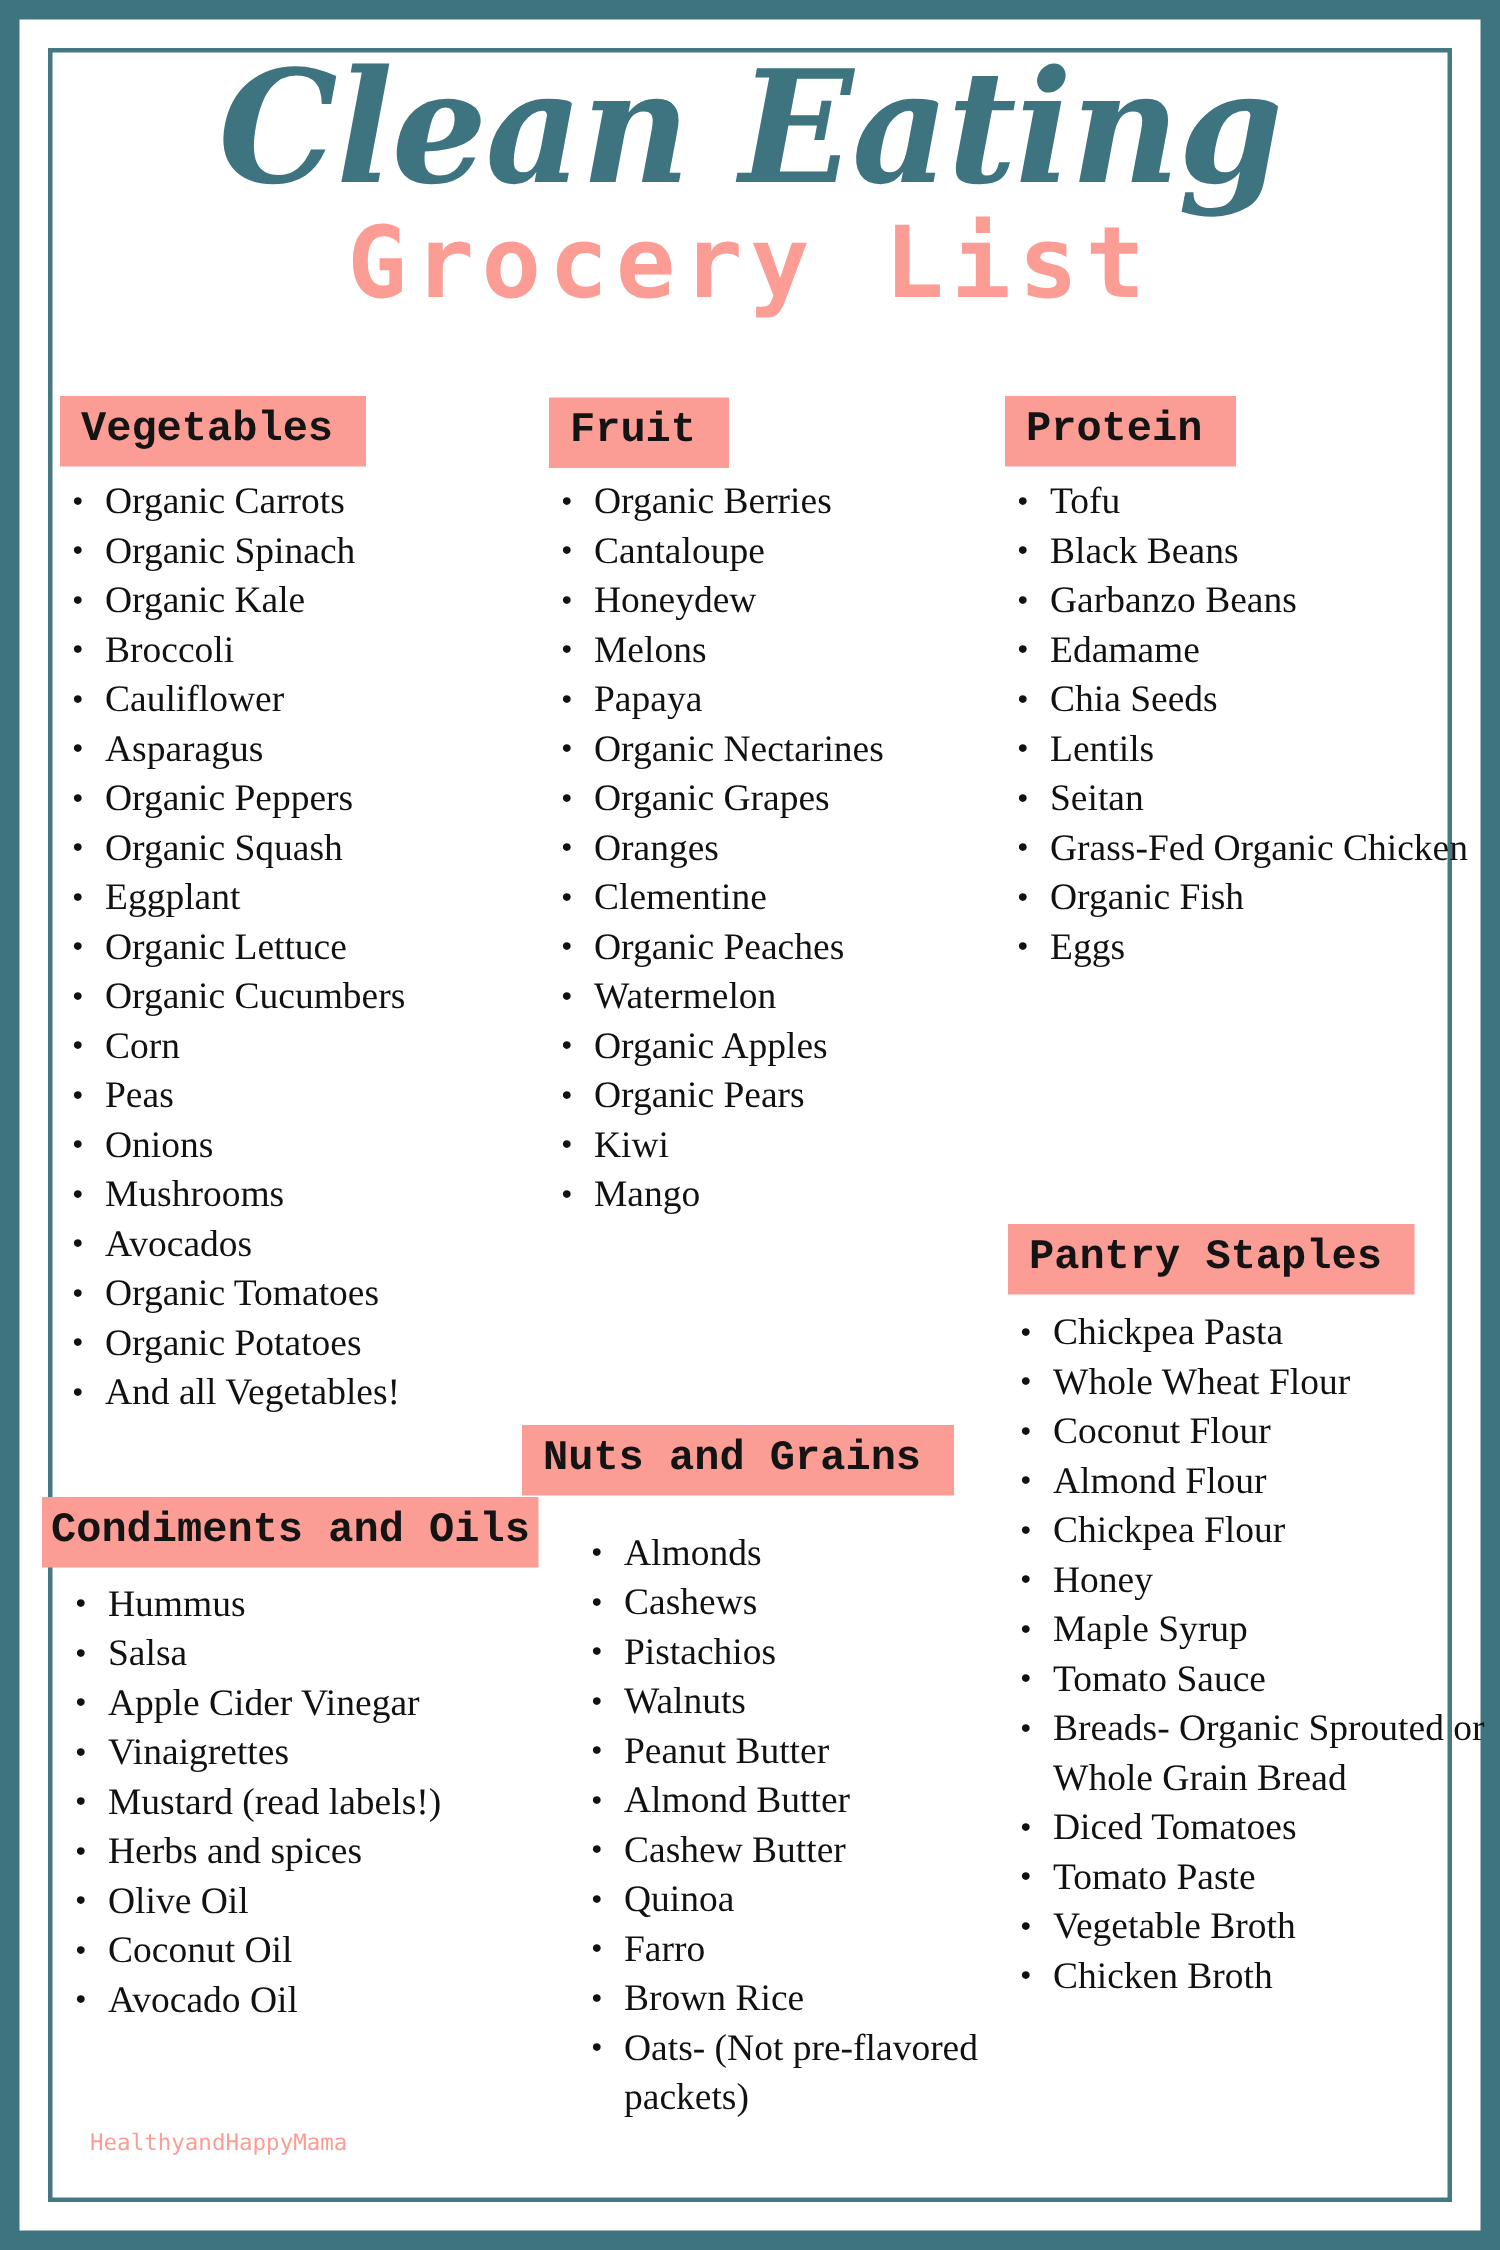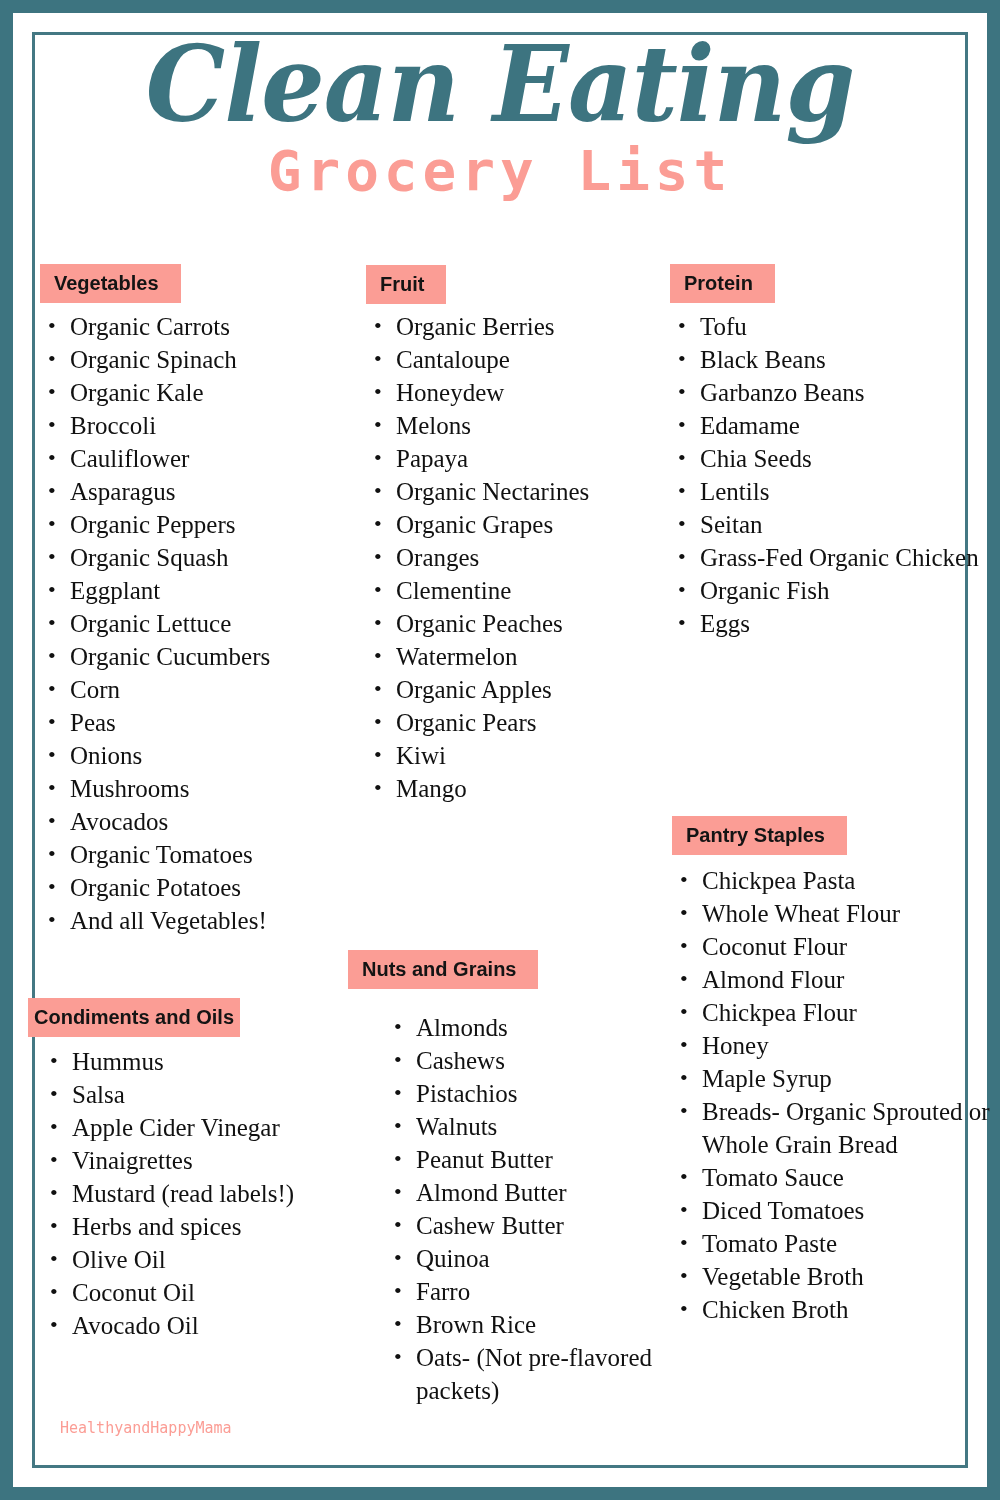--- a/index.html
+++ b/index.html
@@ -47,38 +47,38 @@
     font-size: 104px;
     line-height: 0.95;
     letter-spacing: -1px;
     color: #3d7480;
     display: block;
     transform: scaleX(0.96);
   }
   .title-sub {
     font-family: "DejaVu Sans Mono", monospace;
     font-weight: bold;
-    font-size: 56px;
+    font-size: 66px;
     line-height: 1.0;
     letter-spacing: 5px;
     color: #fb9d95;
     display: block;
     margin-top: 8px;
   }
 
   
   .section { position: absolute; }
 
   .sec-head {
     display: inline-block;
     background: #fb9d95;
     color: #141414;
-    font-family: Liberation Sans, sans-serif;
+    font-family: Liberation Mono, monospace;
     font-weight: bold;
-    font-size: 20px;
+    font-size: 28px;
     line-height: 1.0;
     padding: 9px 22px 10px 14px;
     white-space: nowrap;
     position: relative;
     z-index: 3;
   }
   .sec-head.flush { padding-left: 6px; padding-right: 6px; }
 
   ul.items {
     list-style: none;
@@ -207,22 +207,22 @@
   <div class="section col-pantry">
     <div class="sec-head">Pantry Staples</div>
     <ul class="items">
         <li>Chickpea Pasta</li>
         <li>Whole Wheat Flour</li>
         <li>Coconut Flour</li>
         <li>Almond Flour</li>
         <li>Chickpea Flour</li>
         <li>Honey</li>
         <li>Maple Syrup</li>
+        <li>Tomato Sauce</li>
         <li>Breads- Organic Sprouted or Whole Grain Bread</li>
-        <li>Tomato Sauce</li>
         <li>Diced Tomatoes</li>
         <li>Tomato Paste</li>
         <li>Vegetable Broth</li>
         <li>Chicken Broth</li>
       </ul>
   </div>
 
   <div class="section col-cond">
     <div class="sec-head flush">Condiments and Oils</div>
     <ul class="items">

